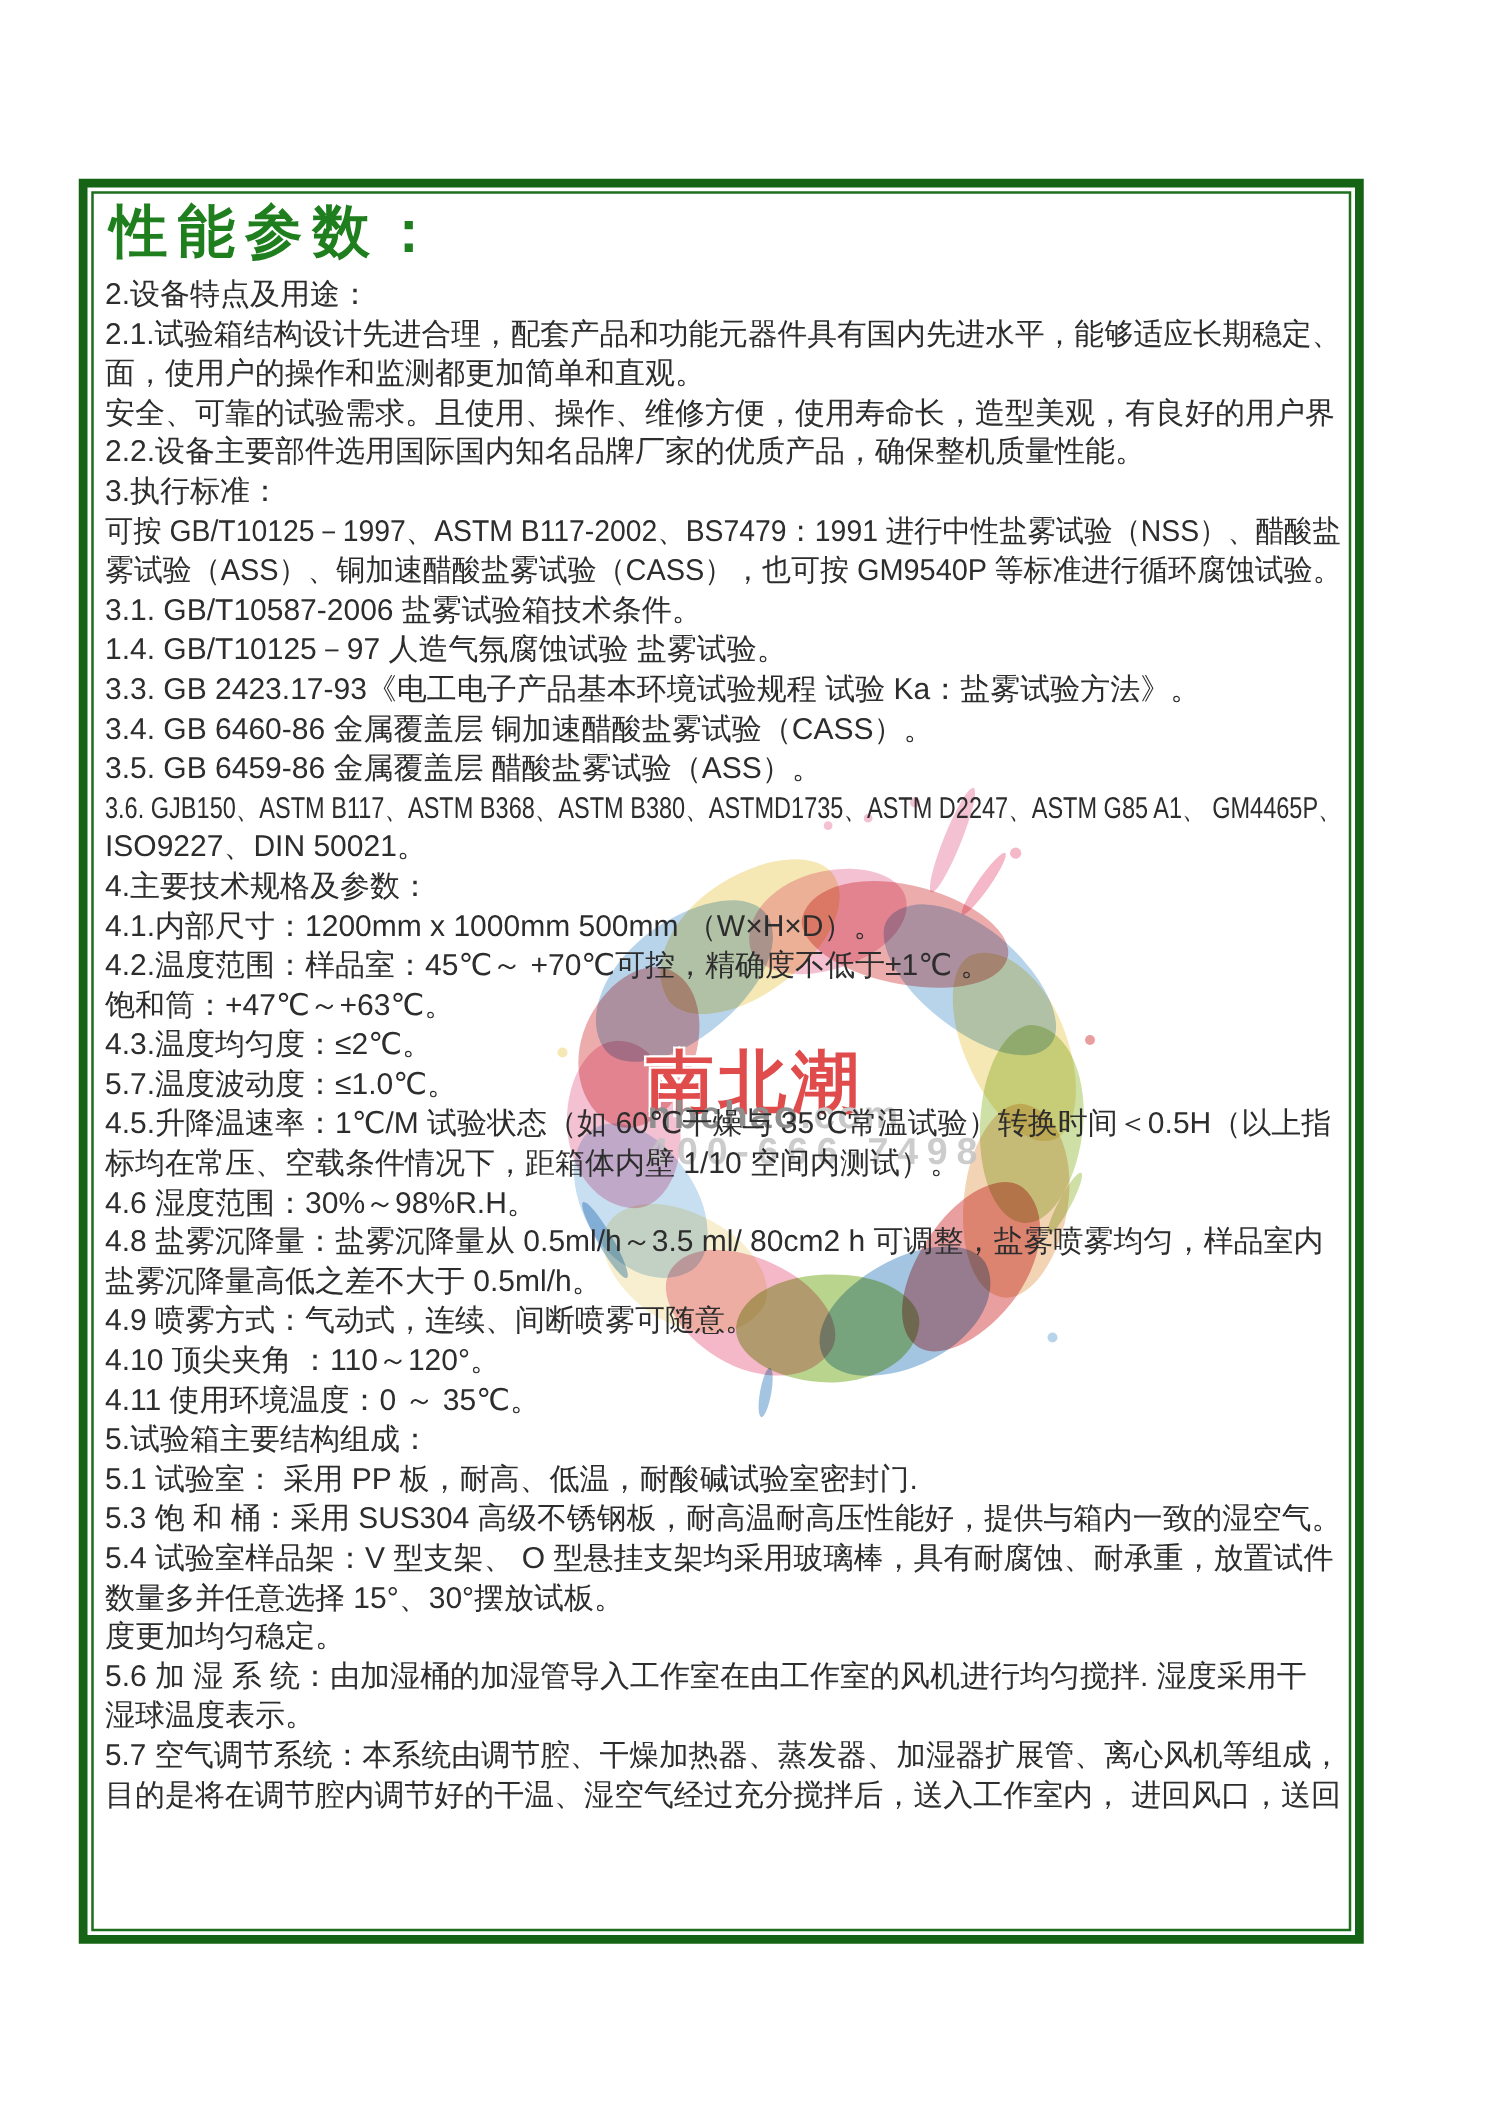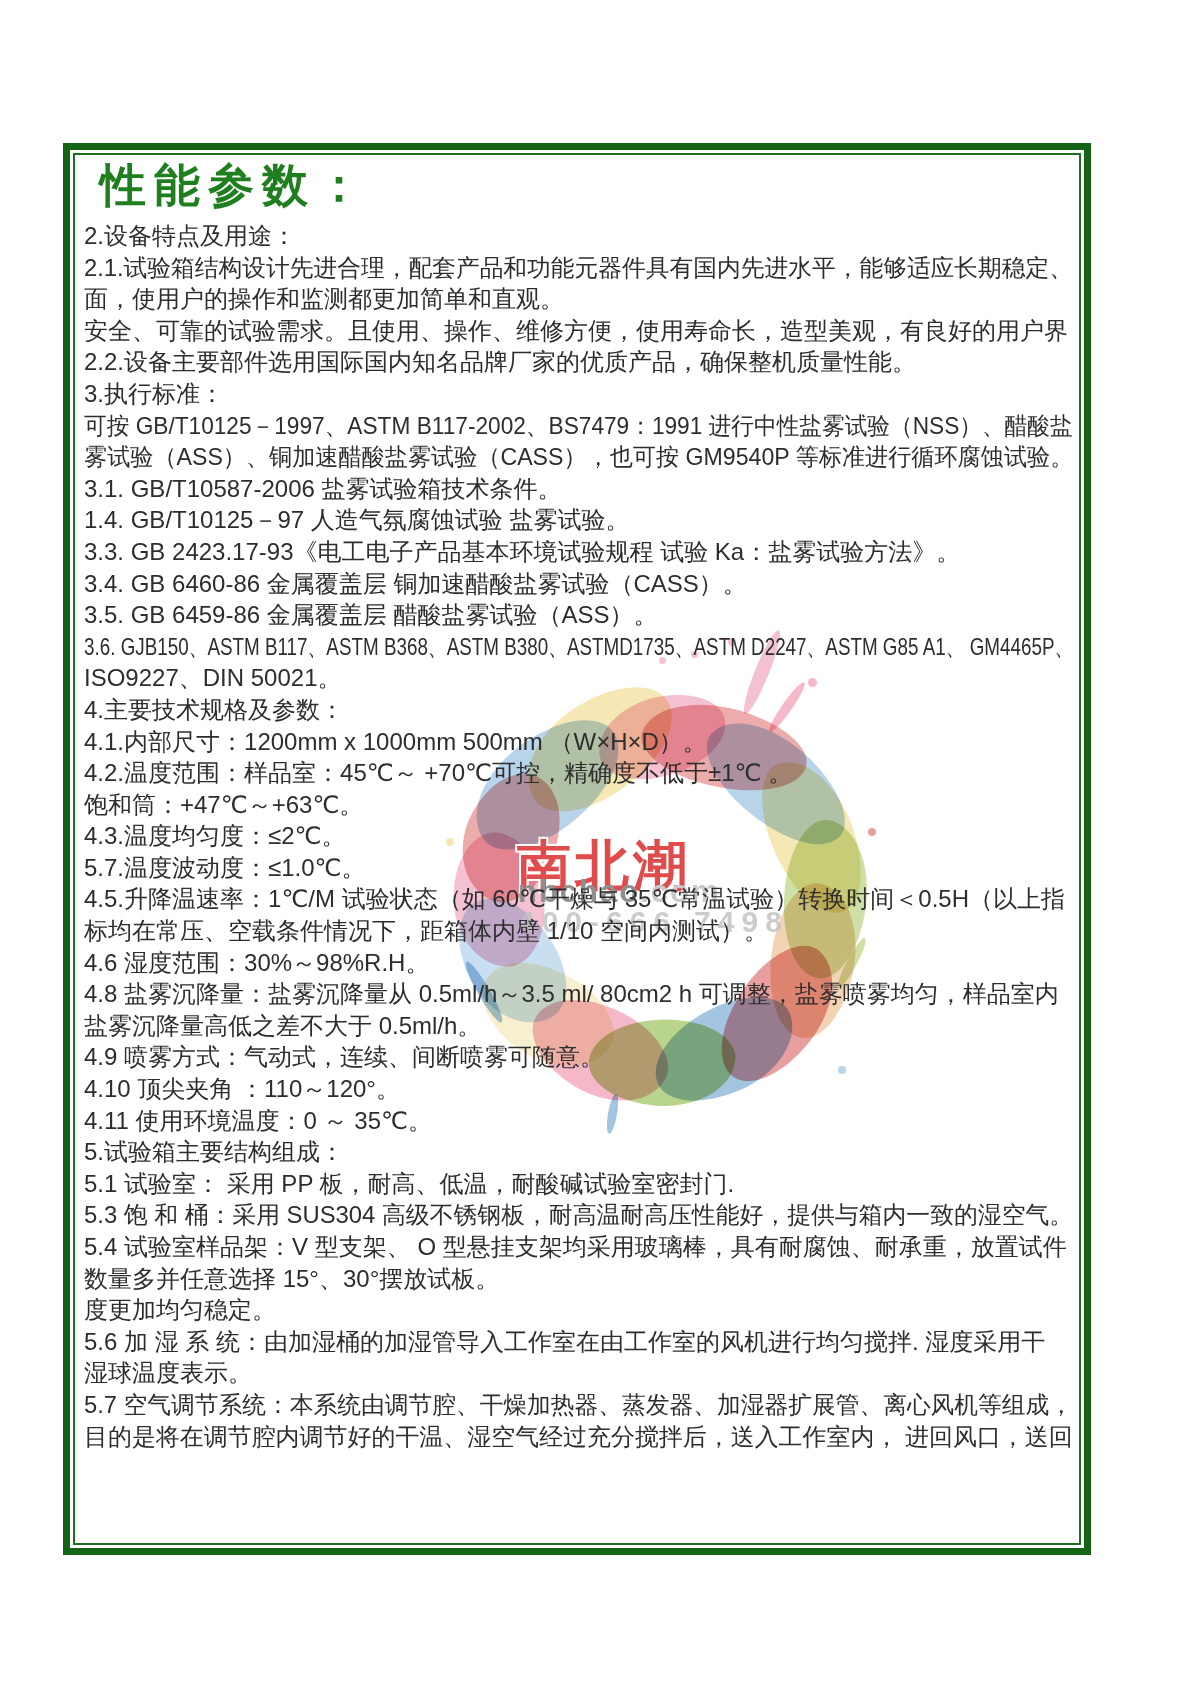--- a/index.html
+++ b/index.html
@@ -27,21 +27,21 @@
     height: 100%;
     box-sizing: border-box;
     padding: 4px 6px 6px 9px;
     position: relative;
     overflow: hidden;
   }
 
   
   .doc-title {
     position: relative; z-index: 2;
-    margin: 0 0 9px 16px;
+    margin: 0 0 9px 4px;
     color: #1f7f1f;
     font-family: "DejaVu Serif", "Liberation Serif", serif;
     font-weight: bold;
     font-size: 46px;
     line-height: 52px;
     letter-spacing: 8px;
   }
 
   
   .doc-body { position: relative; z-index: 2; }

